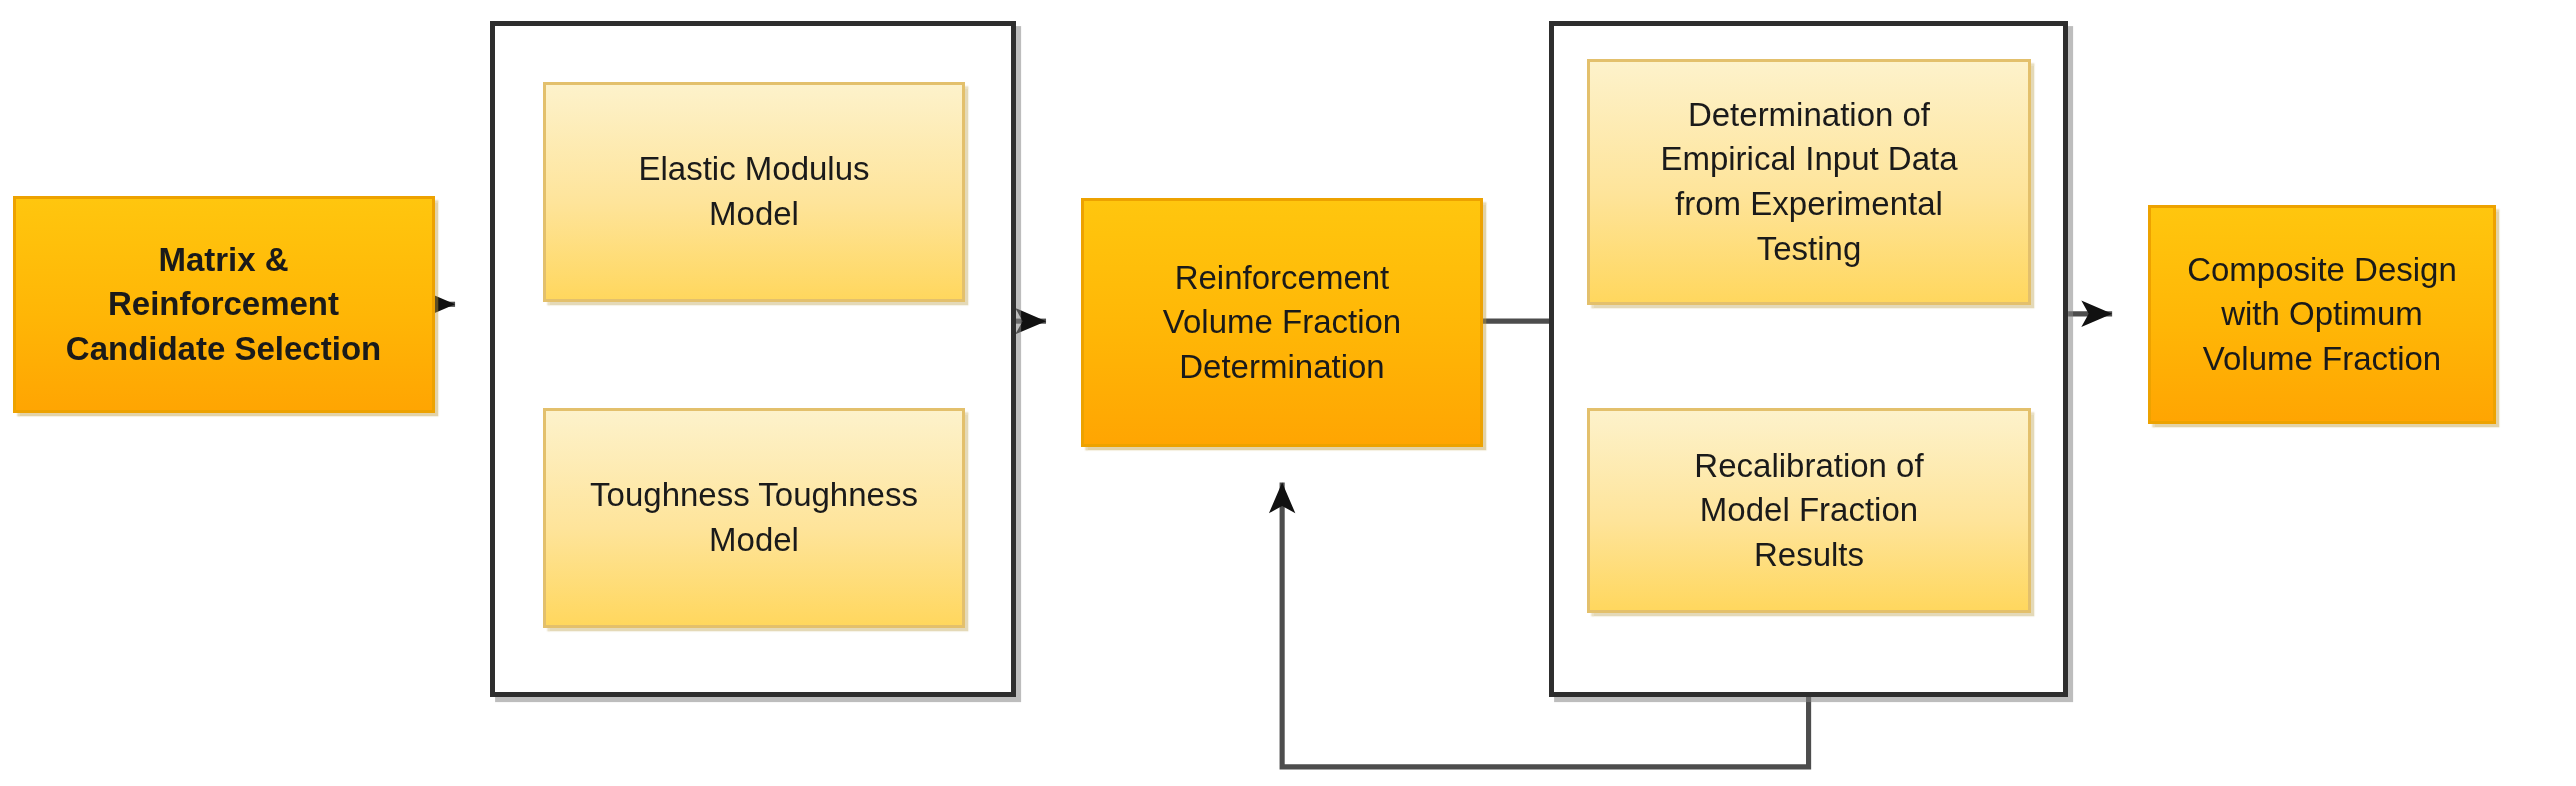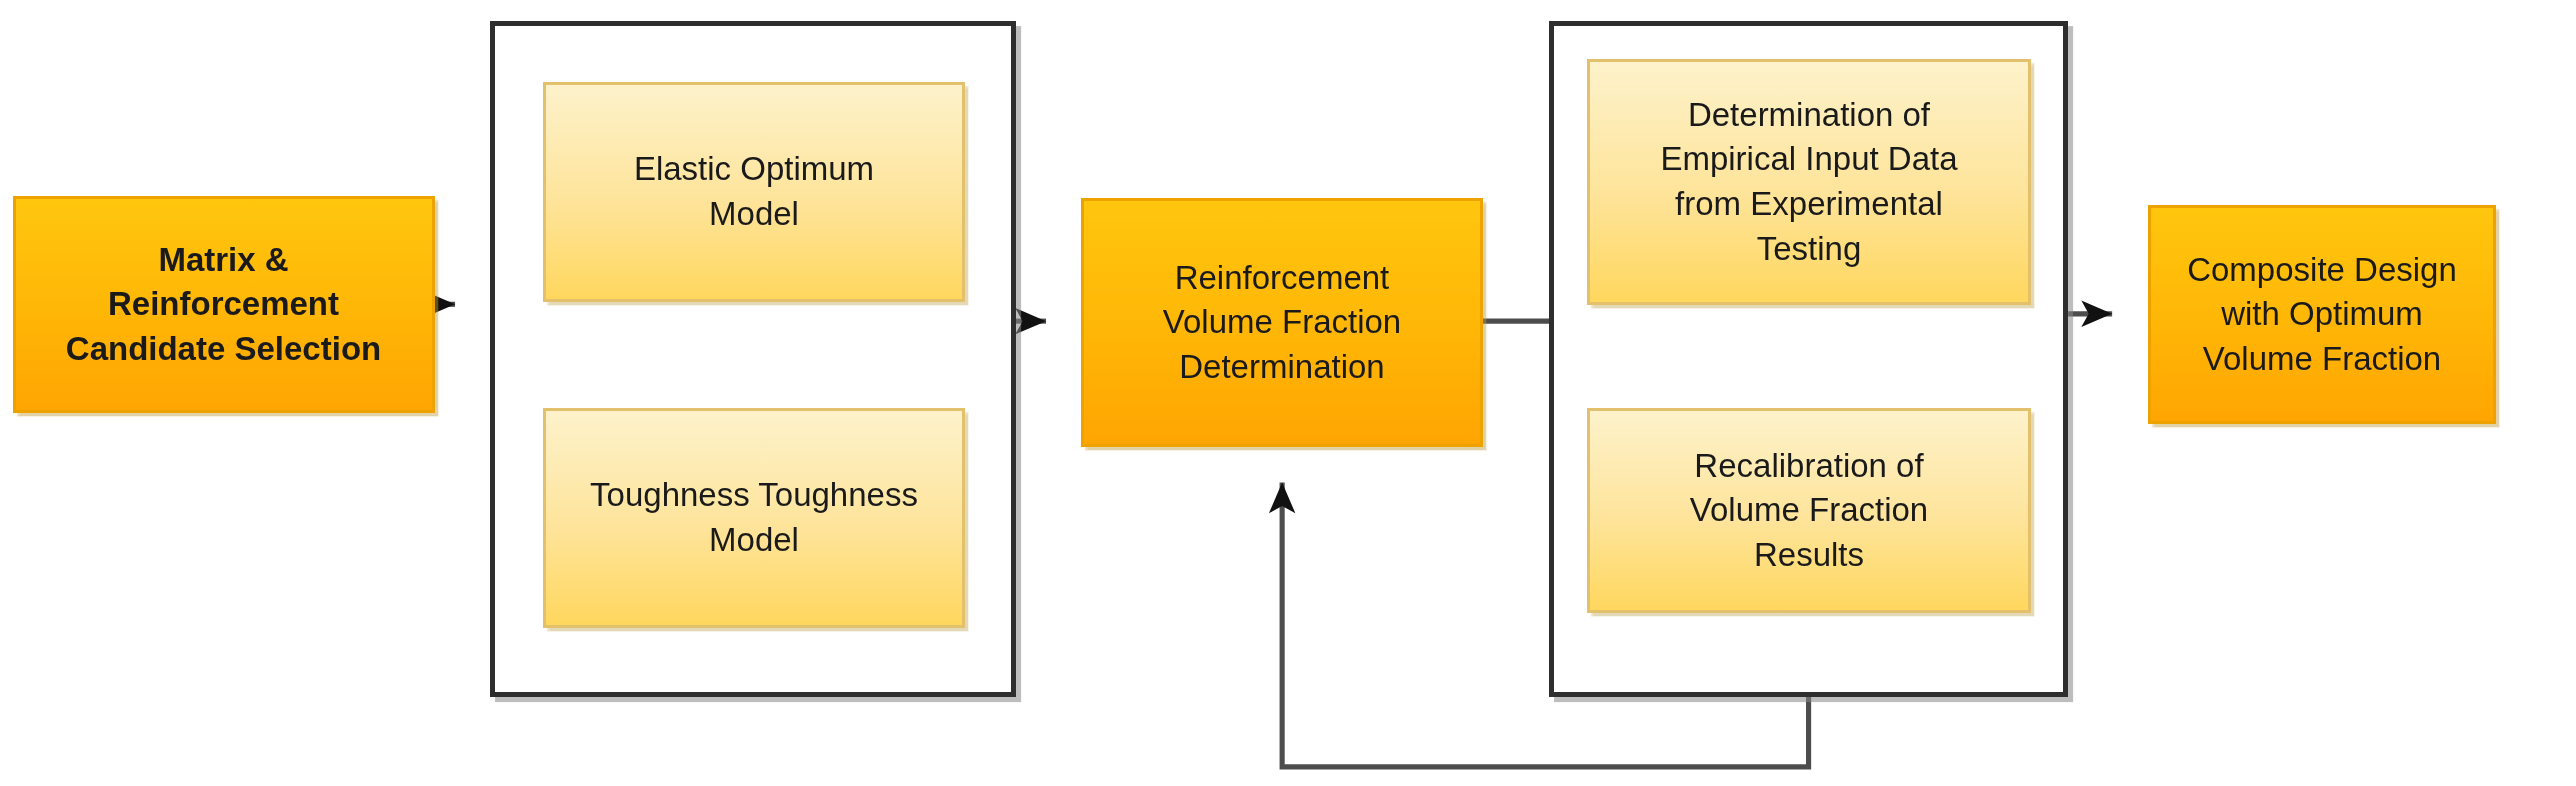--- a/index.html
+++ b/index.html
@@ -83,21 +83,21 @@
 
   <div class="group-container" style="left:1549px; top:20.5px; width:519px; height:676px;"></div>
 
   <div class="node process" style="left:12.5px; top:196px; width:422px; height:217px;font-weight:bold;">
     <span class="label">Matrix &amp;
 Reinforcement
 Candidate Selection</span>
   </div>
 
   <div class="node subprocess" style="left:543px; top:82px; width:422px; height:220px;">
-    <span class="label">Elastic Optimum
+    <span class="label">Elastic Modulus
 Model</span>
   </div>
 
   <div class="node subprocess" style="left:543px; top:408px; width:422px; height:220px;">
     <span class="label">Toughness Toughness
 Model</span>
   </div>
 
   <div class="node process" style="left:1081px; top:198px; width:402px; height:249px;">
     <span class="label">Reinforcement
@@ -107,21 +107,21 @@
 
   <div class="node subprocess" style="left:1587px; top:59px; width:444px; height:246px;">
     <span class="label">Determination of
 Empirical Input Data
 from Experimental
 Testing</span>
   </div>
 
   <div class="node subprocess" style="left:1587px; top:408px; width:444px; height:205px;">
     <span class="label">Recalibration of
-Volume Fraction
+Model Fraction
 Results</span>
   </div>
 
   <div class="node process" style="left:2148px; top:205px; width:348px; height:219px;">
     <span class="label">Composite Design
 with Optimum
 Volume Fraction</span>
   </div>
 
 </div>

